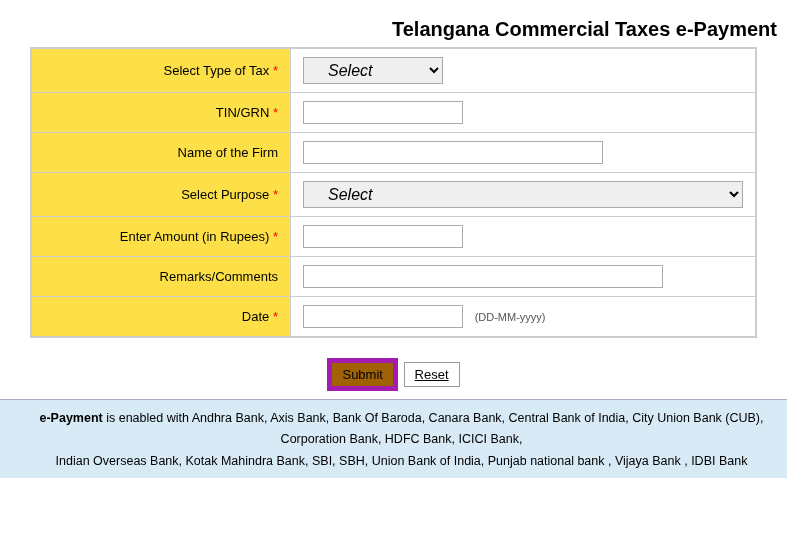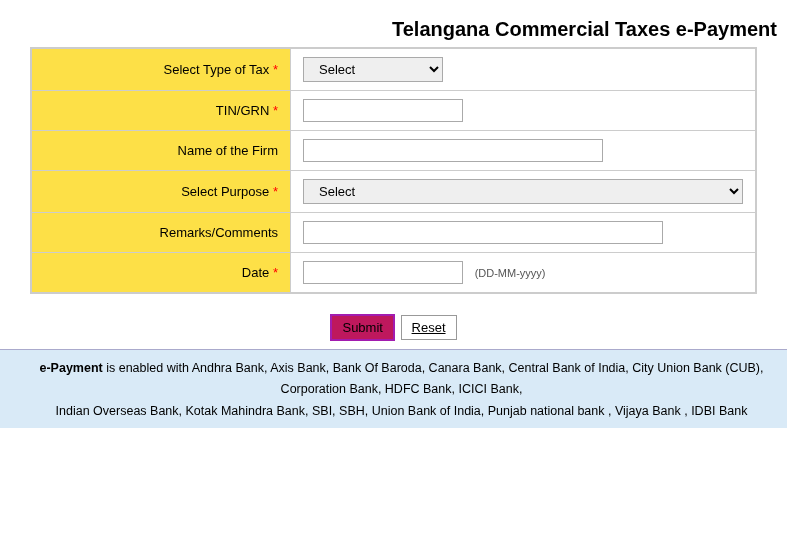--- a/index.html
+++ b/index.html
@@ -40,22 +40,23 @@
     .required {
       color: red;
     }
     input[type="text"] {
       border: 1px solid #aaa;
       padding: 3px 5px;
       font-size: 13px;
     }
     select {
       border: 1px solid #aaa;
-      padding: 3px 11px;
-      font-size: 13px;
+      padding: 3px 20px;
+      font-size: 16px;
+      font-style: italic;
     }
     .tin-input { width: 160px; }
     .name-input { width: 300px; }
     .purpose-select { width: 440px; }
     .date-input { width: 160px; }
     .amount-input { width: 160px; }
     .remarks-input { width: 360px; }
     .date-single-input { width: 160px; }
     .date-hint {
       font-size: 11px;
@@ -66,22 +67,22 @@
     .button-row {
       text-align: center;
       padding: 10px 0 8px 0;
     }
     button {
       padding: 4px 10px;
       font-size: 13px;
       cursor: pointer;
     }
     .submit-btn {
-      background: #be185d;
-      border: 2px solid #a21caf;
+      background: #a16207;
+      border: 5px solid #a21caf;
       color: #000;
       margin-right: 2px;
     }
     .reset-btn {
       background: #fff;
       border: 1px solid #999;
       color: #000;
       text-decoration: underline;
     }
     .footer-bar {
@@ -153,20 +154,29 @@
           <option>Tax</option>
           <option>Interest</option>
           <option>Penalty</option>
           <option>Fee</option>
           <option>Other</option>
         </select>
       </td>
     </tr>
     <tr>
       <td class="label-cell">
+        <span>Enter Amount (in Rupees)</span>
+        <span class="required">*</span>
+      </td>
+      <td class="input-cell">
+        <input type="text" class="amount-input" style="">
+      </td>
+    </tr>
+    <tr>
+      <td class="label-cell">
         <span>Remarks/Comments</span>
       </td>
       <td class="input-cell">
         <input type="text" class="remarks-input" style="">
       </td>
     </tr>
     <tr>
       <td class="label-cell">
         <span>Date</span>
         <span class="required">*</span>

